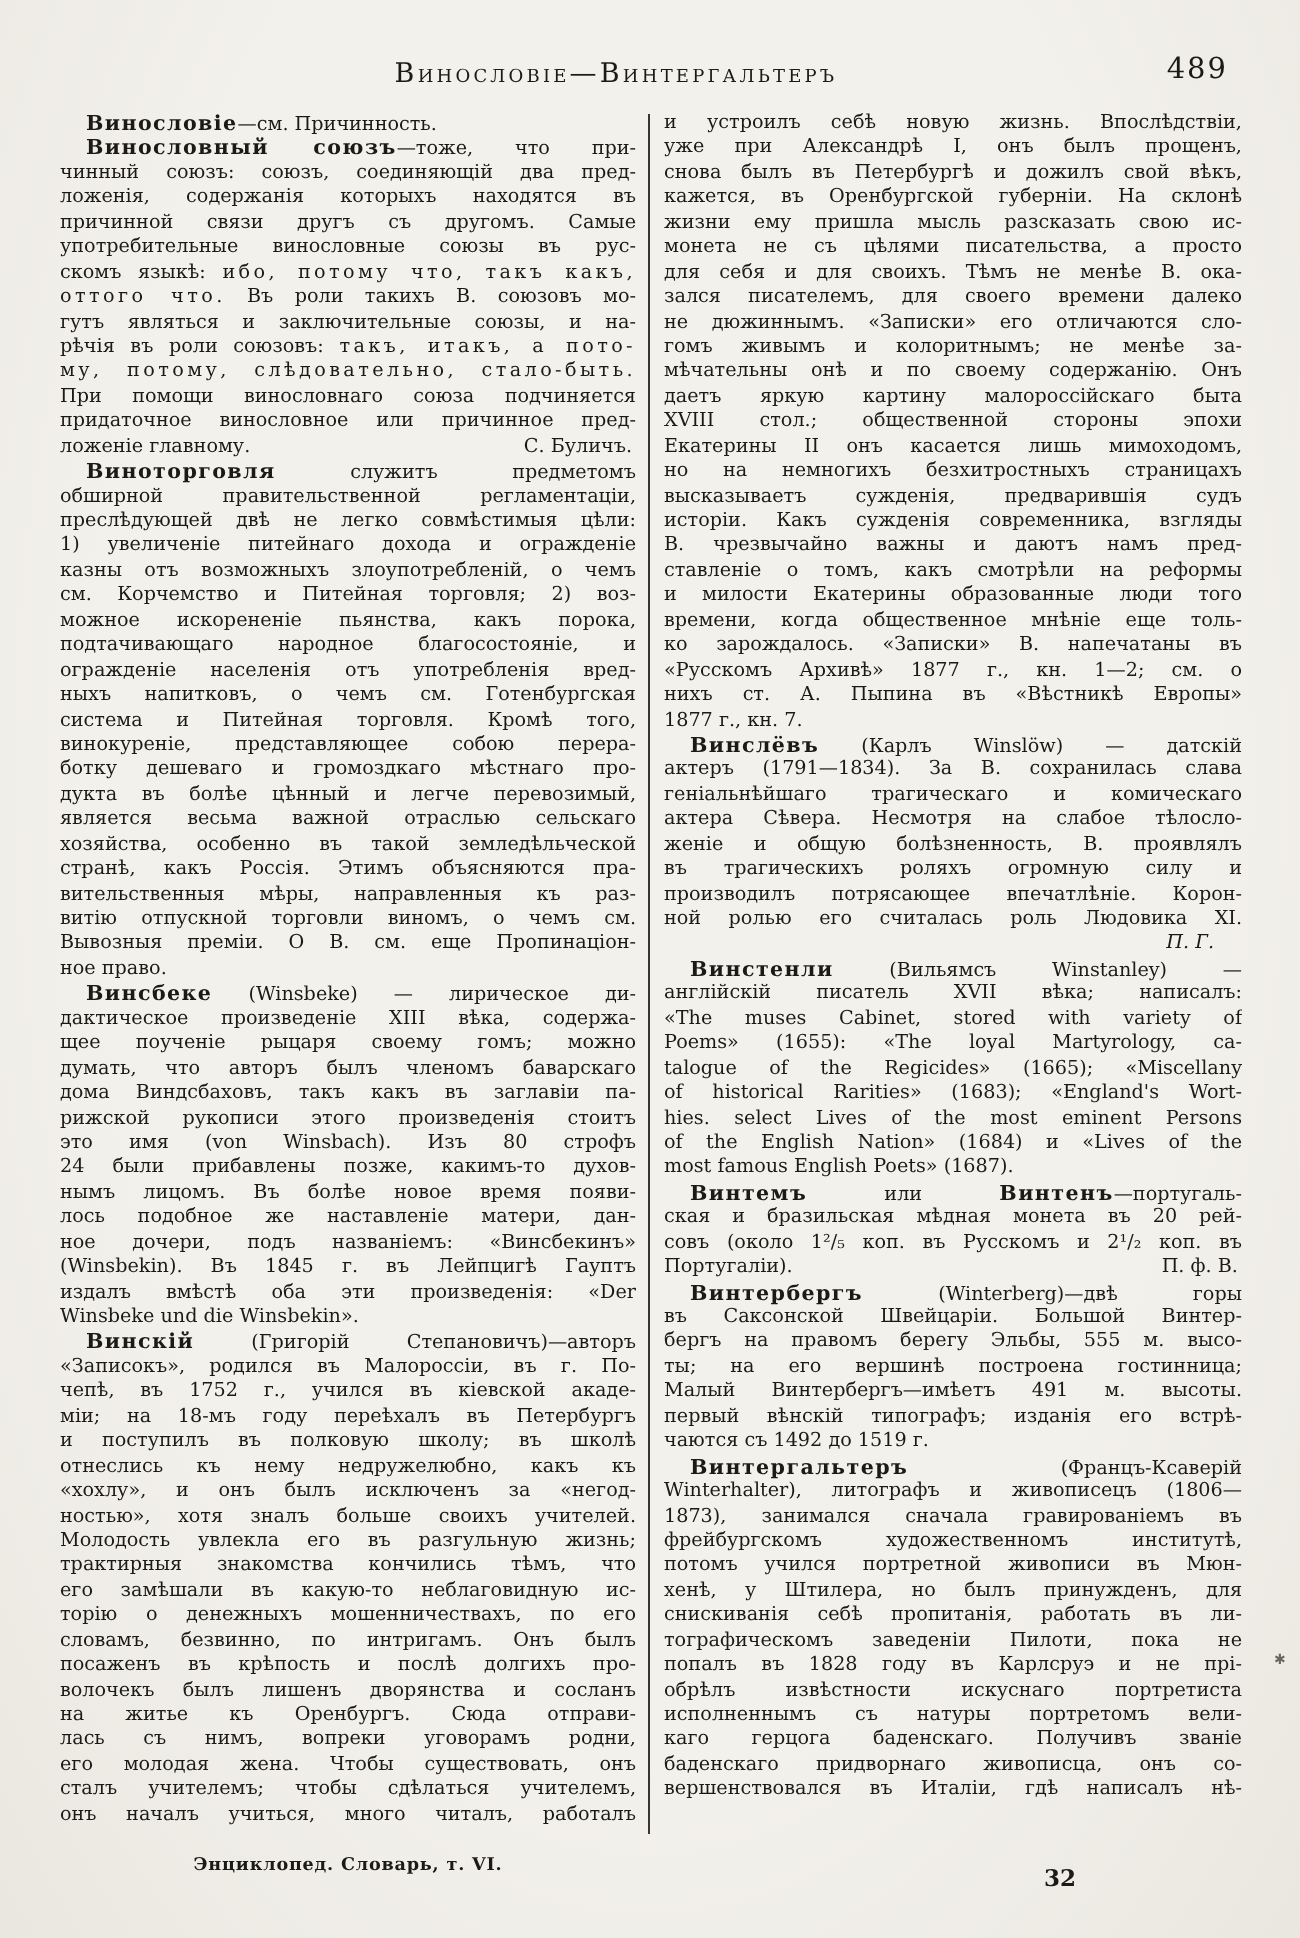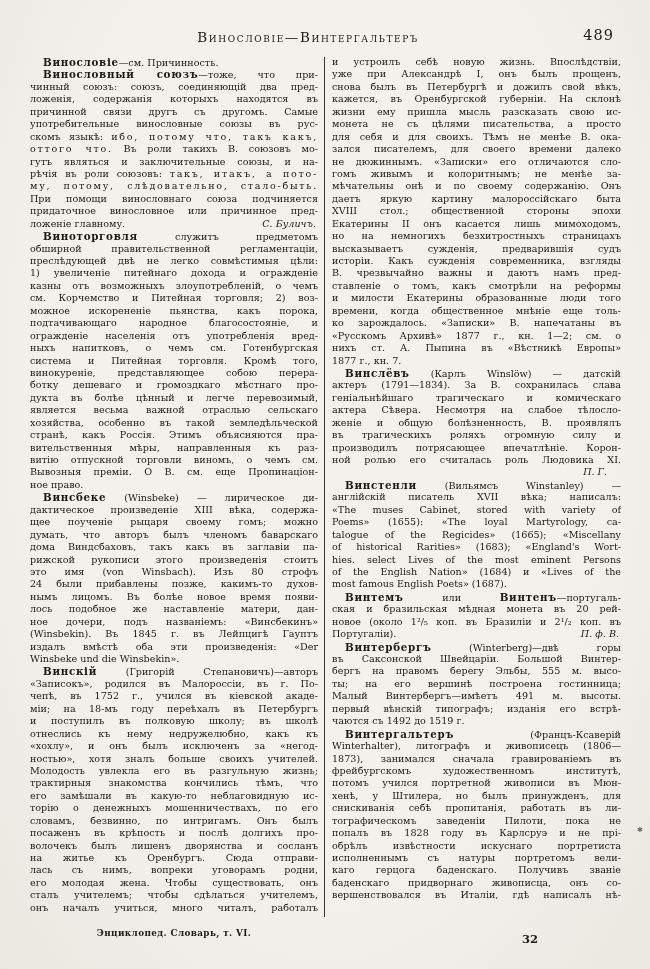--- a/index.html
+++ b/index.html
@@ -41,21 +41,21 @@
     overflow: hidden;
     white-space: nowrap;
   }
   .line.nojust { text-align: left; text-align-last: auto; }
   .line.indent { padding-left: 13px; }
   .line.rightal { text-align: center; text-align-last: right; padding-right: 14px; }
   .line.sigline { display: flex; justify-content: space-between; text-align: right; text-align-last: auto; }
   .b { font-weight: bold; letter-spacing: .7px; font-size: 10.3px; }
   .i { font-style: italic; }
   .sp { letter-spacing: 1.7px; }
-  .sig { font-style: italic; padding-right: 2px; }
+  .sig { padding-right: 2px; }
   .footer-left {
     position: absolute; top: 928px; left: 30px; width: 288px;
     text-align: center;
     font-size: 8.8px; font-weight: bold; letter-spacing: .4px;
   }
   .sig-mark {
     position: absolute; top: 932px; left: 505px; width: 50px;
     text-align: center;
     font-size: 11.5px; font-weight: bold;
   }
@@ -185,21 +185,21 @@
       <div class="line"><span class="main"><span>англійскій писатель XVII вѣка; написалъ:</span></span></div>
       <div class="line"><span class="main"><span>«The muses Cabinet, stored with variety of</span></span></div>
       <div class="line"><span class="main"><span>Poems» (1655): «The loyal Martyrology, ca-</span></span></div>
       <div class="line"><span class="main"><span>talogue of the Regicides» (1665); «Miscellany</span></span></div>
       <div class="line"><span class="main"><span>of historical Rarities» (1683); «England's Wort-</span></span></div>
       <div class="line"><span class="main"><span>hies. select Lives of the most eminent Persons</span></span></div>
       <div class="line"><span class="main"><span>of the English Nation» (1684) и «Lives of the</span></span></div>
       <div class="line nojust"><span class="main"><span>most famous English Poets» (1687).</span></span></div>
       <div class="line indent"><span class="main"><span class="b">Винтемъ</span><span> или </span><span class="b">Винтенъ</span><span>—португаль-</span></span></div>
       <div class="line"><span class="main"><span>ская и бразильская мѣдная монета въ 20 рей-</span></span></div>
-      <div class="line"><span class="main"><span>новое (около 1²/₅ коп. въ Бразиліи и 2¹/₂ коп. въ</span></span></div>
+      <div class="line"><span class="main"><span>совъ (около 1²/₅ коп. въ Русскомъ и 2¹/₂ коп. въ</span></span></div>
       <div class="line nojust sigline">
         <span class="main"><span>Португаліи).</span></span>
         <span class="sig">П. ф. В.</span>
       </div>
       <div class="line indent"><span class="main"><span class="b">Винтербергъ</span><span> (Winterberg)—двѣ горы</span></span></div>
       <div class="line"><span class="main"><span>въ Саксонской Швейцаріи. Большой Винтер-</span></span></div>
       <div class="line"><span class="main"><span>бергъ на правомъ берегу Эльбы, 555 м. высо-</span></span></div>
       <div class="line"><span class="main"><span>ты; на его вершинѣ построена гостинница;</span></span></div>
       <div class="line"><span class="main"><span>Малый Винтербергъ—имѣетъ 491 м. высоты.</span></span></div>
       <div class="line"><span class="main"><span>первый вѣнскій типографъ; изданія его встрѣ-</span></span></div>

